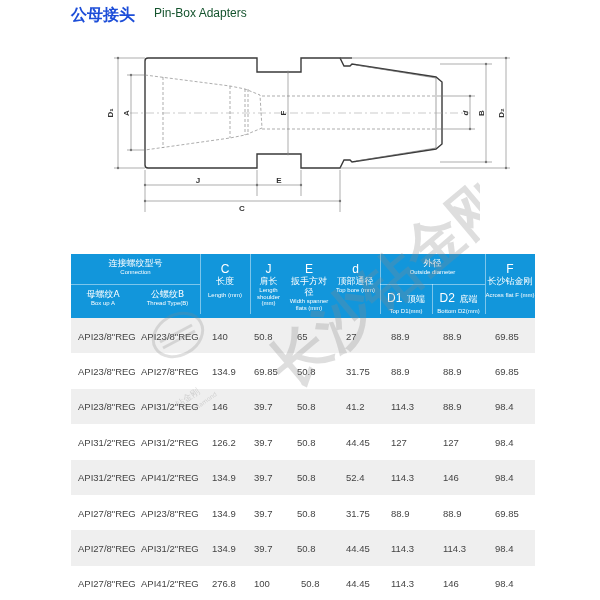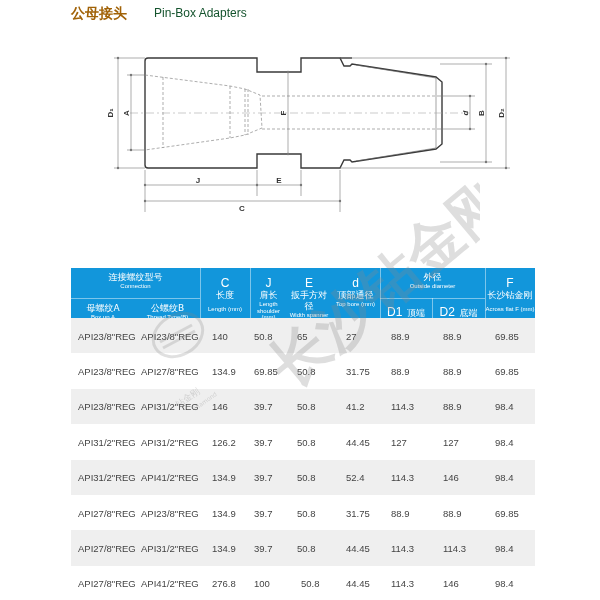--- a/index.html
+++ b/index.html
@@ -1,22 +1,22 @@
 <!DOCTYPE html>
 <html><head>
 <meta charset="utf-8">
 <style>
   html, body { margin:0; padding:0; }
   body { width:600px; height:600px; background:#ffffff; position:relative; overflow:hidden;
          font-family:"Liberation Sans", "DejaVu Sans", sans-serif; color:#333; }
-  .title-cn { position:absolute; left:71px; top:5px; font-size:14px; font-weight:bold; color:#a16207;
+  .title-cn { position:absolute; left:71px; top:5px; font-size:16px; font-weight:bold; color:#1d4ed8;
               font-family:"DejaVu Sans", sans-serif; letter-spacing:0px; }
   .title-en { position:absolute; left:154px; top:6px; font-size:12px; color:#14532d; }
   .diagram { position:absolute; left:0; top:0; width:600px; height:250px; }
-  .tbl-header { position:absolute; left:71px; top:268px; width:464px; height:52px; background:#1296db; color:#fff; }
+  .tbl-header { position:absolute; left:71px; top:254px; width:464px; height:64px; background:#1296db; color:#fff; }
   .hcell { position:absolute; text-align:center; color:#fff; }
   .vline { position:absolute; top:0; width:1px; background:rgba(255,255,255,0.45); }
   .hline { position:absolute; height:1px; background:rgba(255,255,255,0.45); }
   .big { font-size:12px; line-height:13px; }
   .cn { font-size:9px; line-height:11px; font-family:"DejaVu Sans", sans-serif; }
   .sm { font-size:6px; line-height:6.5px; }
   .rows { position:absolute; left:71px; top:318px; width:464px; }
   .row { position:relative; height:35.4px; font-size:9.5px; color:#444; }
   .row.gray { background:#efefef; }
   .row span { position:absolute; top:50%; transform:translateY(-50%); white-space:nowrap; }

